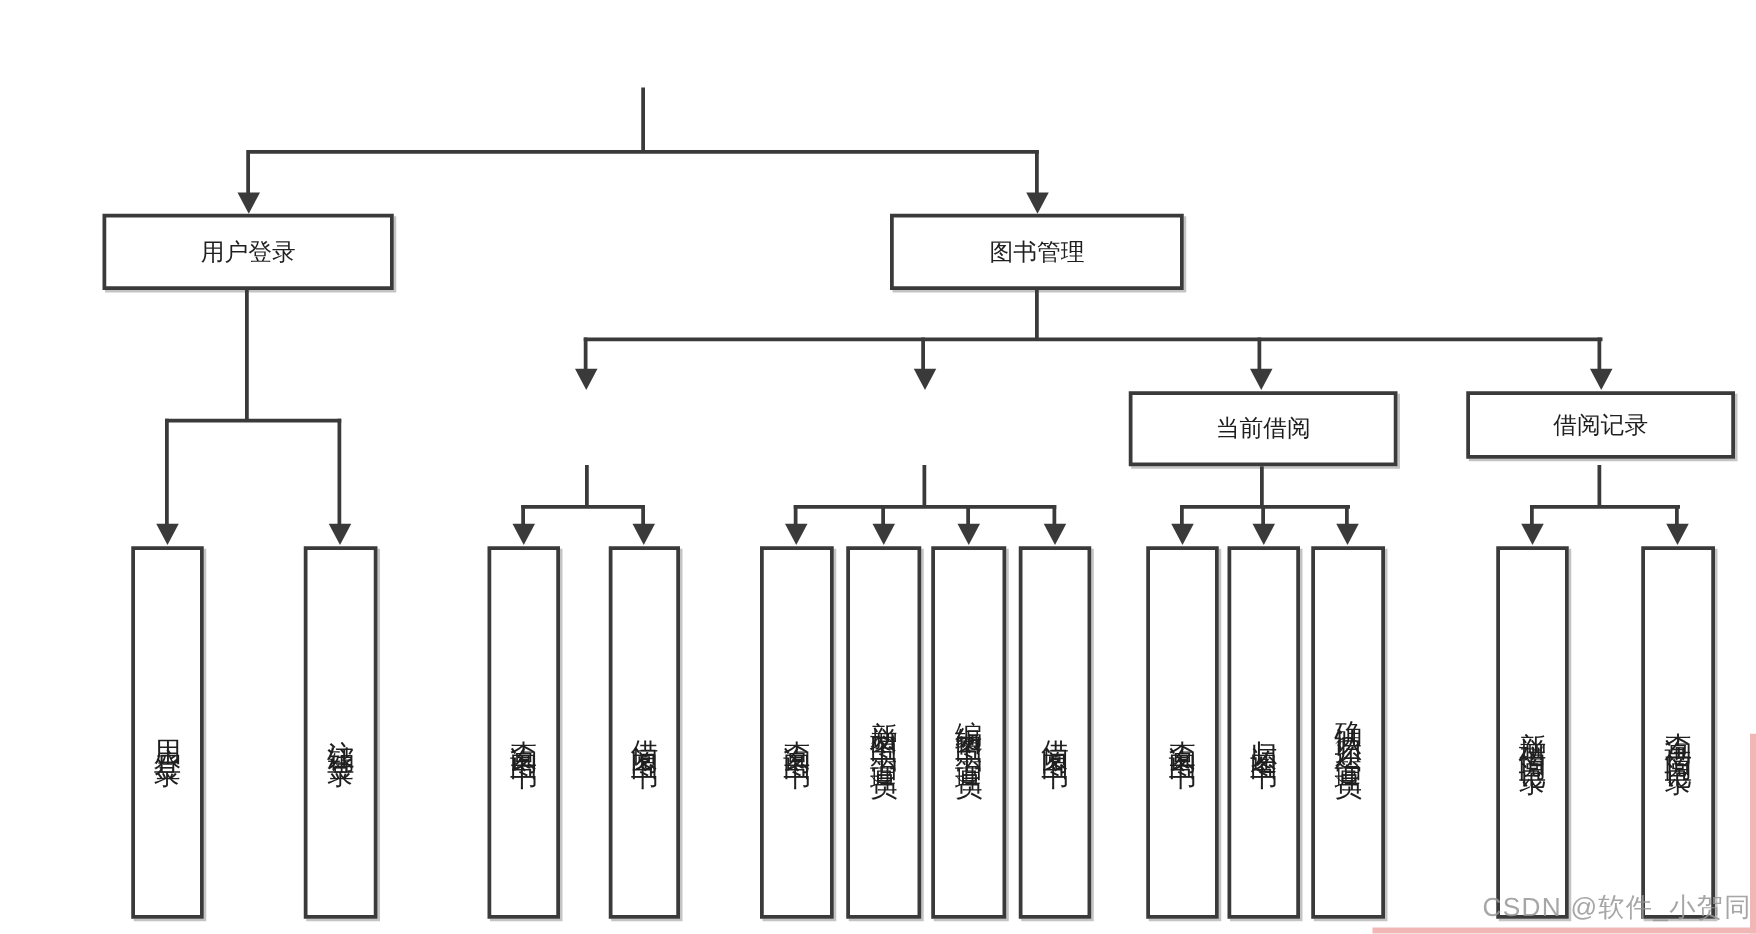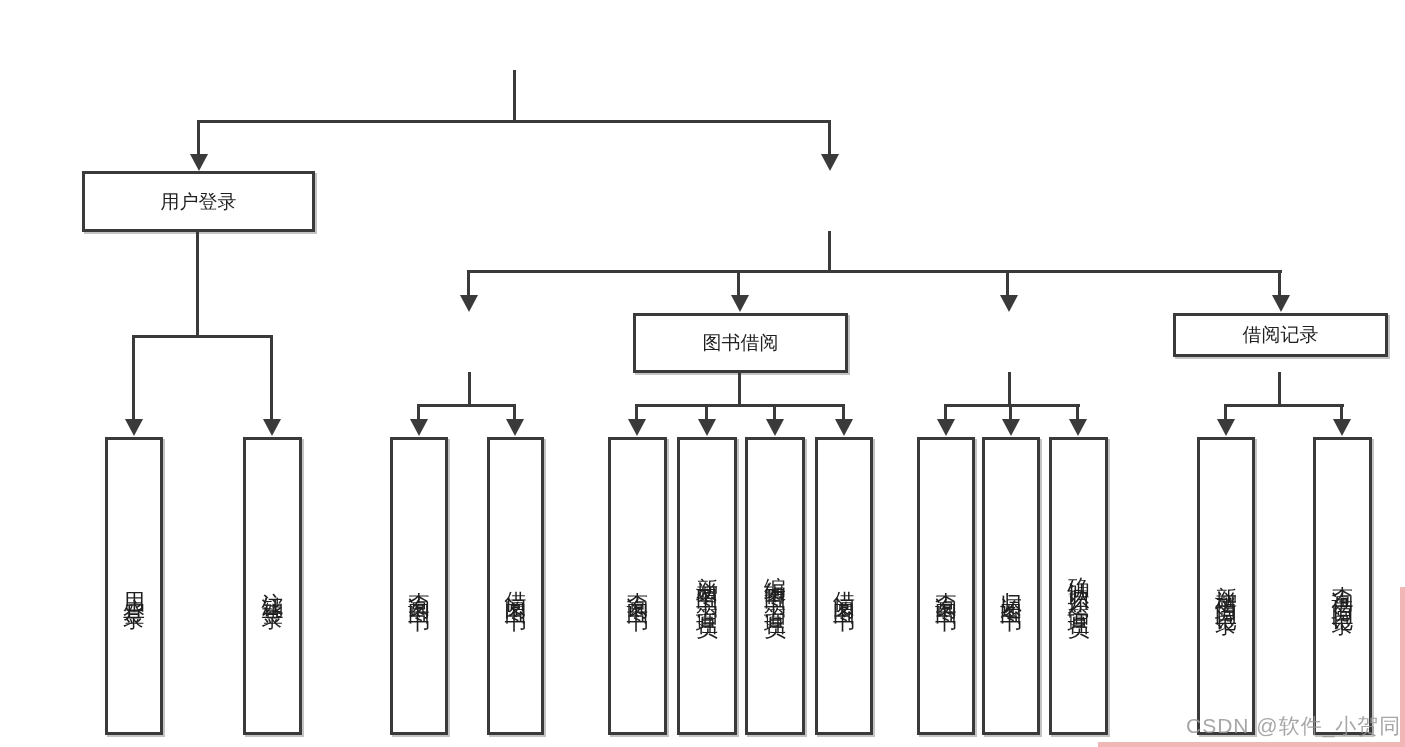--- a/index.html
+++ b/index.html
@@ -96,25 +96,28 @@
   <div class="hline" style="left:1224px;top:404px;width:120px"></div>
   <div class="vline" style="left:1224px;top:404px;height:17px"></div>
   <div class="vline" style="left:1340px;top:404px;height:17px"></div>
   <div class="arrow" style="left:1217px;top:419px"></div>
   <div class="arrow" style="left:1333px;top:419px"></div>
 
 
   <div class="node" style="left:82px;top:171px;width:233px;height:61px">
     <span>用户登录</span>
   </div>
+  <div class="node" style="left:712px;top:171px;width:235px;height:61px">
+    <span>图书管理</span>
+  </div>
 
-  <div class="node" style="left:633px;top:313px;width:215px;height:60px">
-    <span>图书借阅</span>
+  <div class="node" style="left:903px;top:313px;width:215px;height:60px">
+    <span>当前借阅</span>
   </div>
-  <div class="node" style="left:1173px;top:313px;width:215px;height:44px">
+  <div class="node" style="left:1173px;top:313px;width:215px;height:54px">
     <span>借阅记录</span>
   </div>
 
   <div class="node leaf" style="left:105px;width:58px">
     <span>用户登录</span>
   </div>
   <div class="node leaf" style="left:243px;width:59px">
     <span>注销登录</span>
   </div>
 

